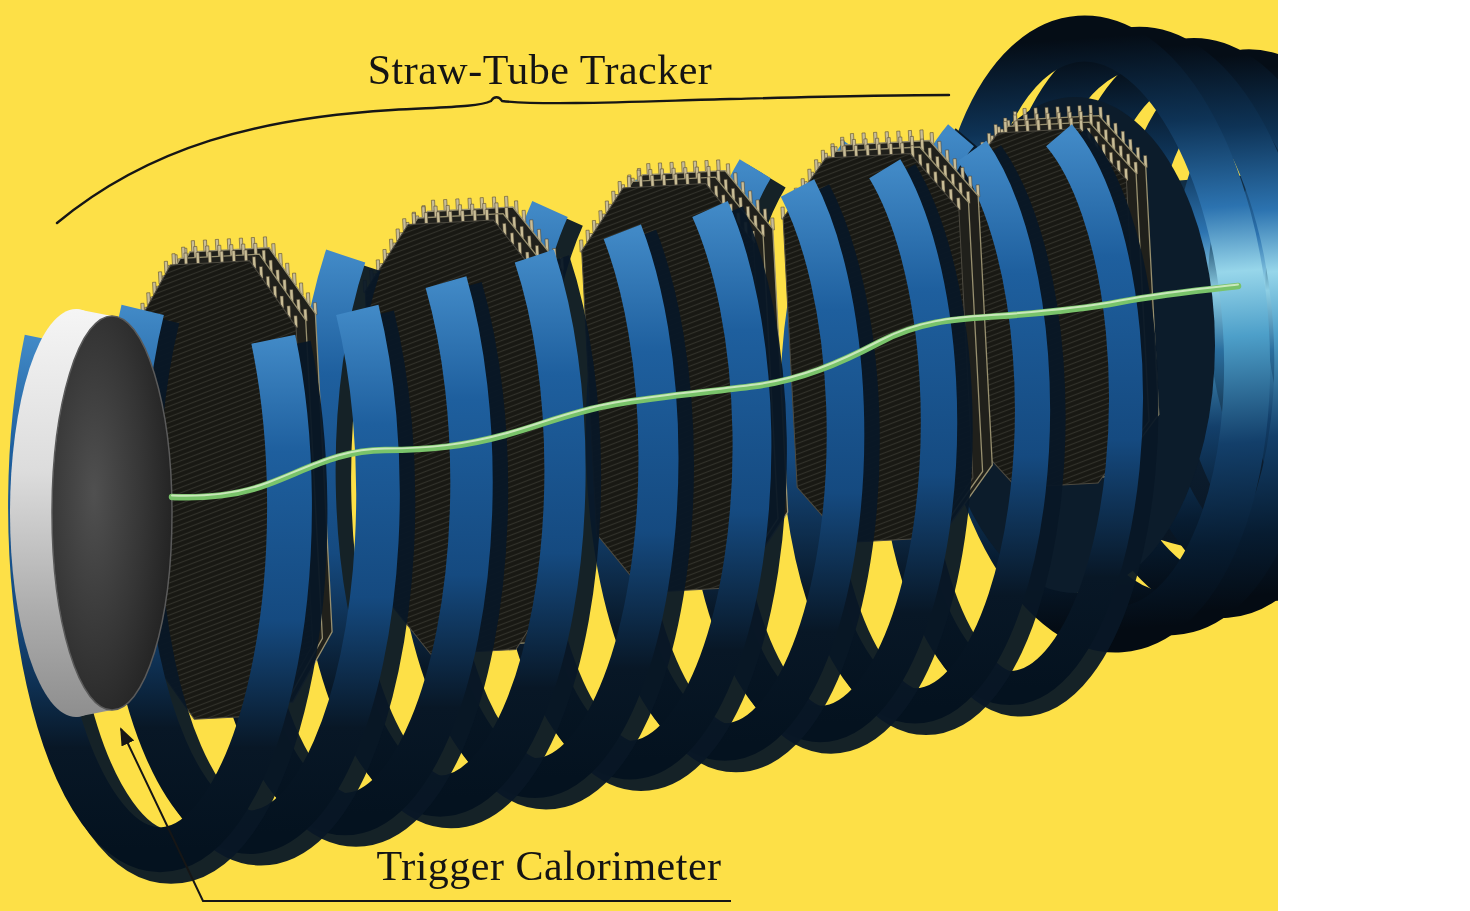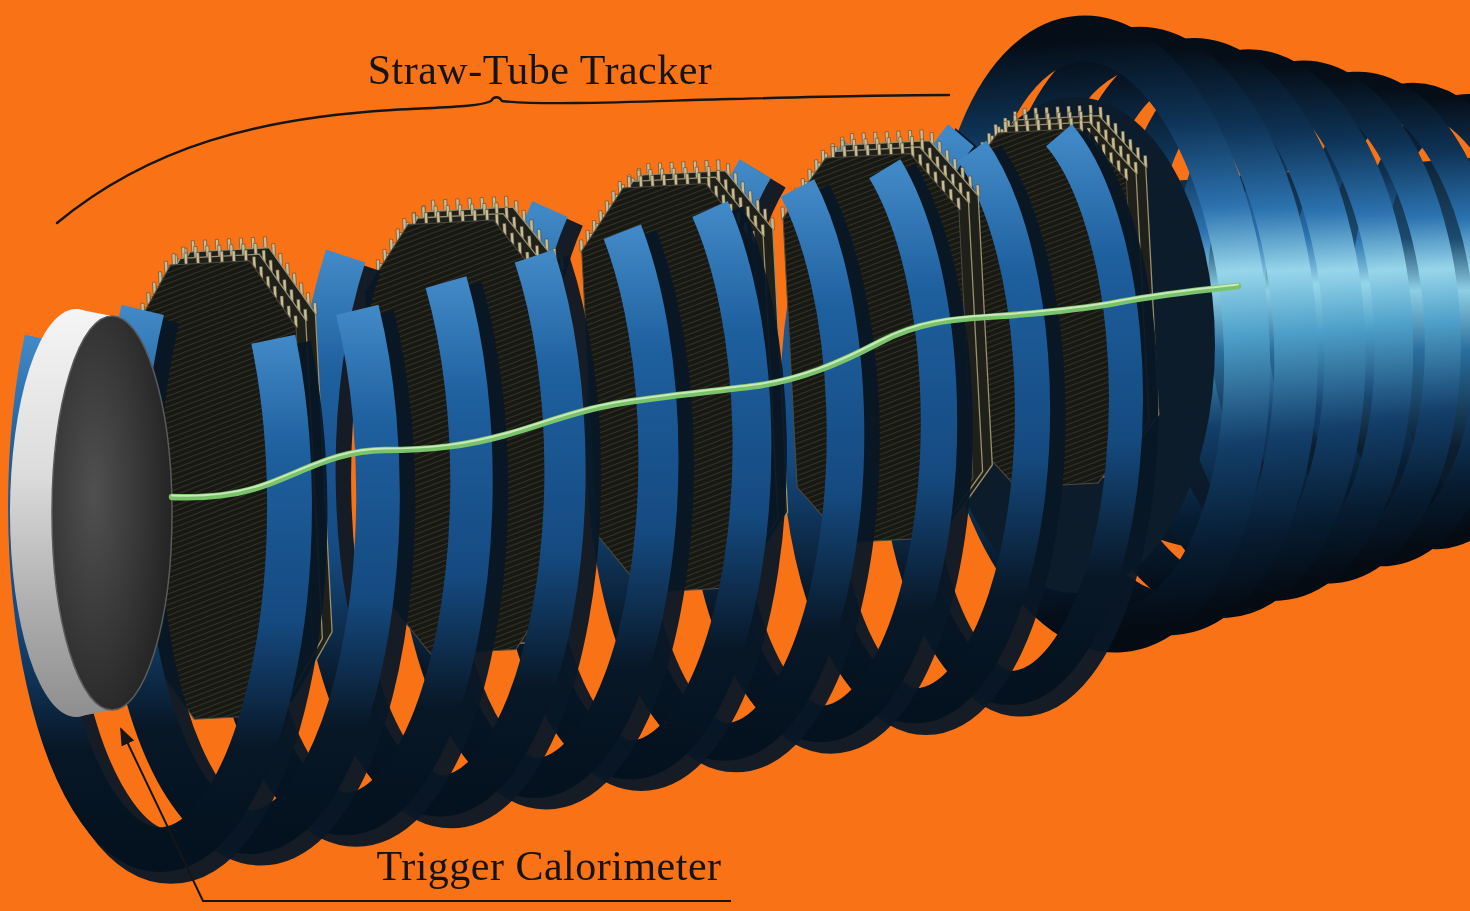--- a/index.html
+++ b/index.html
@@ -1,19 +1,19 @@
 <!DOCTYPE html>
 <html><head>
 <meta charset="utf-8">
 <style>
   html,body { margin:0; padding:0; background:#ffffff; }
   .figure {
     position:relative;
-    width:1470px; height:911px;
-    background:#f97316;
+    width:1278px; height:911px;
+    background:#fde047;
     overflow:hidden;
     font-family:"Liberation Serif", serif;
   }
   .figure svg { display:block; width:1470px; height:911px; }
   .fig-label {
     font-family:"Liberation Serif", serif;
     font-size:42px;
     fill:#141414;
     text-anchor:middle;
     letter-spacing:0.5px;

